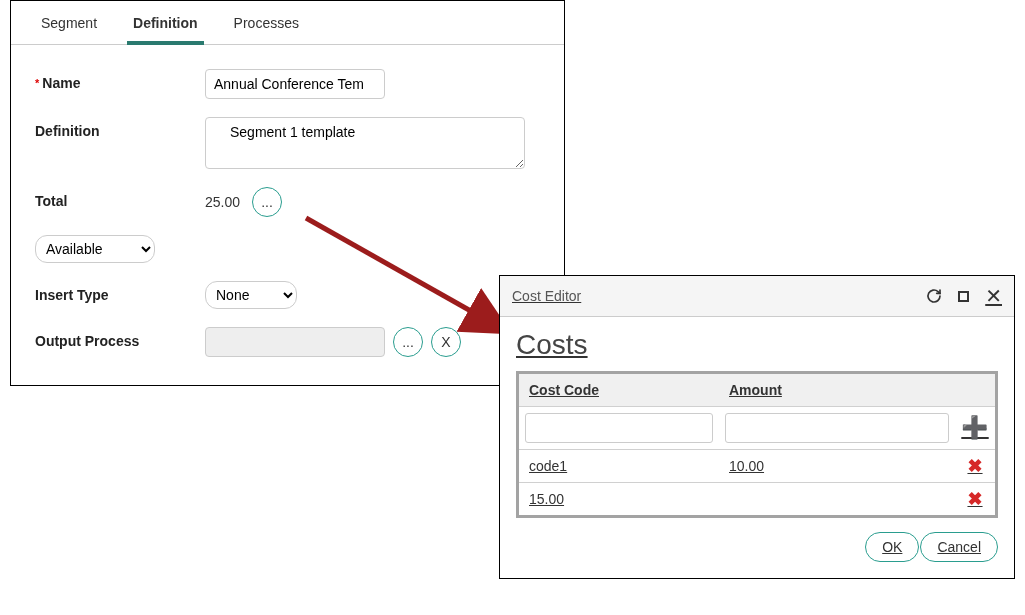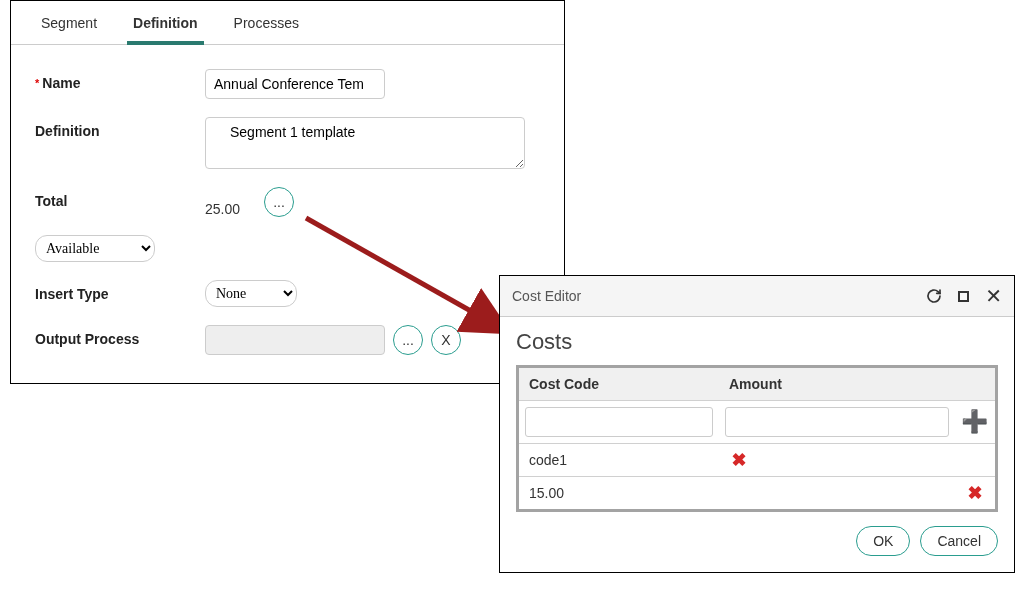--- a/index.html
+++ b/index.html
@@ -55,21 +55,21 @@
     gap: 2px;
   }
   .req {
     color: #d00;
     font-size: 11px;
     margin-right: 1px;
   }
   .field-col {
     flex: 1;
     display: flex;
-    align-items: flex-end;
+    align-items: center;
     gap: 8px;
   }
   input[type=text] {
     padding: 6px 8px;
     border: 1px solid #ccc;
     border-radius: 4px;
     font-size: 14px;
     font-family: inherit;
   }
   textarea {
@@ -80,25 +80,25 @@
     font-family: inherit;
     width: 320px;
     height: 52px;
     resize: both;
   }
   select {
     padding: 4px 6px;
     border: 1px solid #ccc;
     border-radius: 12px;
     font-size: 14px;
-    font-family: Liberation Serif, serif;
+    font-family: Liberation Sans, sans-serif;
     background: #fff;
   }
   .total-val {
-    margin-right: 16px;
+    margin-right: 4px;
   }
   .circle-btn {
     width: 30px;
     height: 30px;
     border: 1px solid #2a9d8f;
     border-radius: 50%;
     background: #fff;
     display: inline-flex;
     align-items: center;
     justify-content: center;
@@ -121,20 +121,21 @@
     pointer-events: none;
   }
   
   .dialog {
     position: absolute;
     left: 499px;
     top: 275px;
     width: 516px;
     border: 1px solid #000;
     background: #fff;
+    text-decoration: underline;
   }
   .dlg-head {
     display: flex;
     align-items: center;
     justify-content: space-between;
     padding: 8px 12px;
     border-bottom: 1px solid #ccc;
     background: #f5f5f5;
   }
   .dlg-title {
@@ -153,21 +154,21 @@
     align-items: center;
     justify-content: center;
   }
   .maxbox {
     width: 11px; height: 11px; border: 2px solid #333; display: inline-block;
   }
   .dlg-body {
     padding: 12px 16px 16px 16px;
   }
   .costs-h {
-    font-size: 22px;
+    font-size: 28px;
     font-weight: 300;
     color: #444;
     margin: 0 0 10px 0;
   }
   .grid {
     border: 3px solid #a3a3a3;
   }
   .grid-row {
     display: flex;
     border-bottom: 1px solid #d0d0d0;
@@ -198,21 +199,21 @@
   .del-icon {
     color: #d62828;
     font-size: 18px;
     font-weight: 700;
     cursor: pointer;
     line-height: 1;
   }
   .dlg-foot {
     display: flex;
     justify-content: flex-end;
-    gap: 10px;
+    gap: 1px;
     margin-top: 14px;
   }
   .pill-btn {
     border: 1px solid #2a9d8f;
     background: #fff;
     border-radius: 18px;
     padding: 6px 16px;
     cursor: pointer;
     font-size: 14px;
     color: #333;
@@ -318,20 +319,21 @@
       </div>
       <div class="grid-row inputs">
         <div class="col-code"><input type="text" style=""></div>
         <div class="col-amt"><input type="text" style=""></div>
         <div class="col-act">
             <span class="plus-icon">➕</span>
           </div>
       </div>
       <div class="grid-row">
         <div class="col-code">code1</div>
+        <div class="col-amt">10.00</div>
         <div class="col-act">
             <span class="del-icon">✖</span>
           </div>
       </div>
       <div class="grid-row">
         <div class="col-amt">15.00</div>
         <div class="col-act">
             <span class="del-icon">✖</span>
           </div>
       </div>

